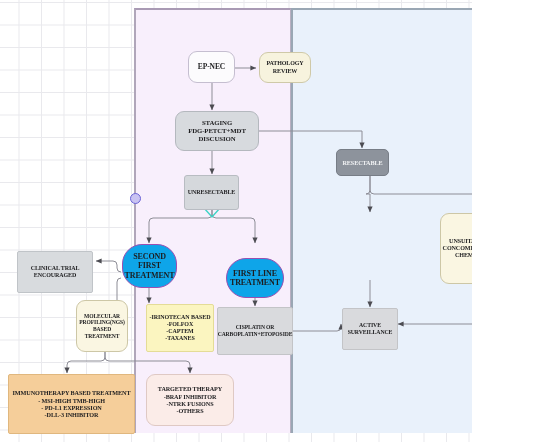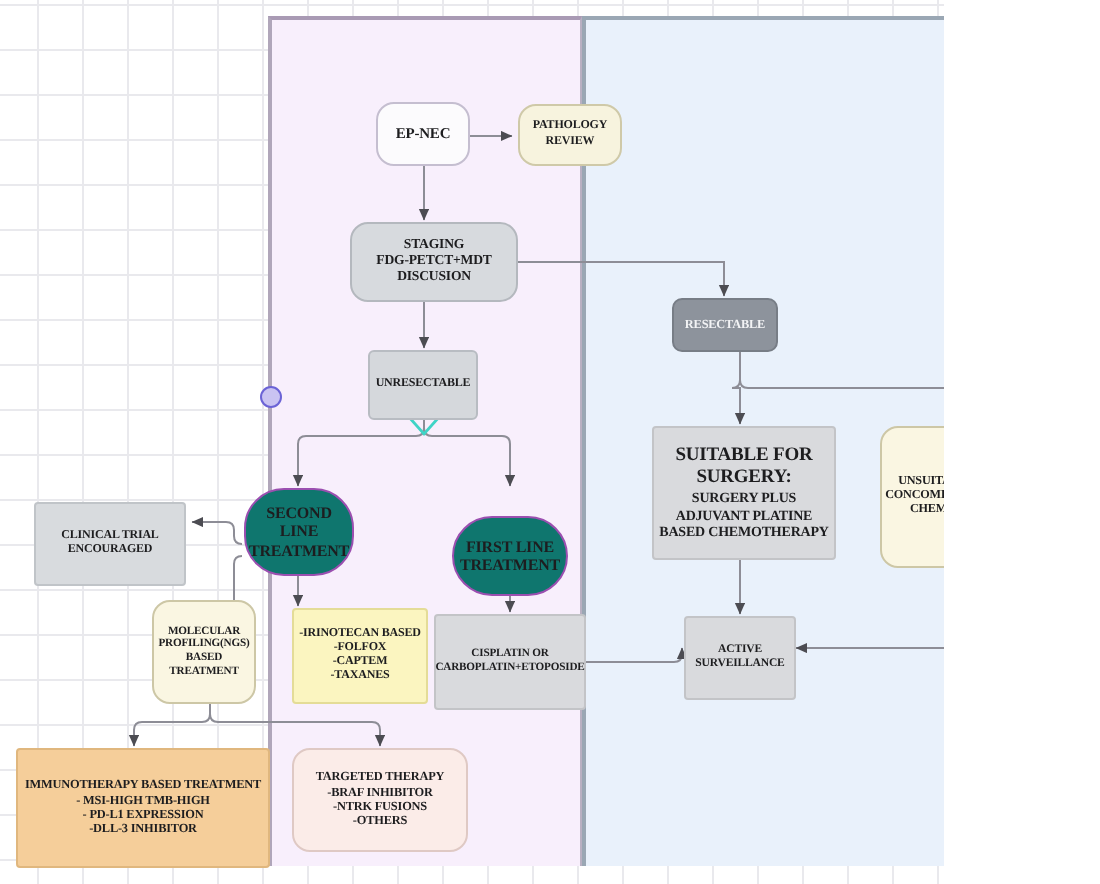--- a/index.html
+++ b/index.html
@@ -83,21 +83,21 @@
   }
   .node .ln { display: block; white-space: nowrap; }
   
   .sq-grey   { background: #d5d8dc; border: 1px solid #b8bcc2; border-radius: 3px; }
   .sq-grey2  { background: #d8dbde; border: 1px solid #c0c4c8; border-radius: 2px; }
   .sq-grey3  { background: #d9dadd; border: 1px solid #c3c4c7; border-radius: 2px; }
   .rd-grey   { background: #d7dade; border: 1px solid #b4b8be; border-radius: 9px; }
   .rd-white  { background: #fcfbfd; border: 1px solid #c5bed0; border-radius: 9px; }
   .rd-cream  { background: #f7f3de; border: 1px solid #cfc9a8; border-radius: 9px; }
   .rd-cream2 { background: #faf6e2; border: 1px solid #cdc7a6; border-radius: 9px; }
-  .rd-purple { background: #0f766e; border: 1.5px solid #9b4fb0; border-radius: 20px; text-align: center; }
+  .rd-purple { background: #0ea5e9; border: 1.5px solid #9b4fb0; border-radius: 20px; text-align: center; }
   .sq-yellow { background: #fbf5c0; border: 1px solid #e4dc97; border-radius: 2px; }
   .sq-orange { background: #f5ce9a; border: 1px solid #e0b77e; border-radius: 2px; }
   .rd-pink   { background: #fbece8; border: 1px solid #dfc9c4; border-radius: 9px; }
   .dk-grey   { background: #8d939c; border: 1px solid #777d86; border-radius: 5px; color:#f2f3f5; }
   .big { font-size: 9.5px; }
 </style>
 </head>
 <body>
 
 <div id="canvas">
@@ -171,21 +171,21 @@
   <div class="node sq-grey" style="left:184px; top:175px; width:55px; height:35px; font-size:6px;">
     <span class="ln">UNRESECTABLE</span>
   </div>
 
   <div class="node dk-grey" style="left:336px; top:149px; width:53px; height:27px; font-size:6.2px;">
     <span class="ln">RESECTABLE</span>
   </div>
 
   <div class="node rd-purple" style="left:122px; top:244px; width:55px; height:44px; font-size:8px;">
     <span class="ln">SECOND</span>
-    <span class="ln">LINE</span>
+    <span class="ln">FIRST</span>
     <span class="ln">TREATMENT</span>
   </div>
 
   <div class="node rd-purple" style="left:226px; top:258px; width:58px; height:40px; font-size:8px;">
     <span class="ln">FIRST LINE</span>
     <span class="ln">TREATMENT</span>
   </div>
 
   <div class="node sq-grey2" style="left:17px; top:251px; width:76px; height:42px; font-size:6px;">
     <span class="ln">CLINICAL TRIAL</span>
@@ -204,27 +204,20 @@
     <span class="ln">-FOLFOX</span>
     <span class="ln">-CAPTEM</span>
     <span class="ln">-TAXANES</span>
   </div>
 
   <div class="node sq-grey3" style="left:217px; top:307px; width:76px; height:48px; font-size:5.6px;">
     <span class="ln">CISPLATIN OR</span>
     <span class="ln">CARBOPLATIN+ETOPOSIDE</span>
   </div>
 
-  <div class="node sq-grey3" style="left:326px; top:213px; width:92px; height:67px;">
-    <span class="ln big">SUITABLE FOR</span>
-    <span class="ln big">SURGERY:</span>
-    <span class="ln" style="font-size:7px;">SURGERY PLUS</span>
-    <span class="ln" style="font-size:7px;">ADJUVANT PLATINE</span>
-    <span class="ln" style="font-size:7px;">BASED CHEMOTHERAPY</span>
-  </div>
 
   <div class="node rd-cream2" style="left:440px; top:213px; width:102px; height:71px; font-size:6.1px;">
     <span class="ln">UNSUITABLE FOR SURGERY:</span>
     <span class="ln">CONCOMITANT OR SEQUENTIAL</span>
     <span class="ln">CHEMORADIOTHERAPY</span>
   </div>
 
   <div class="node sq-grey3" style="left:342px; top:308px; width:56px; height:42px; font-size:5.8px;">
     <span class="ln">ACTIVE</span>
     <span class="ln">SURVEILLANCE</span>

